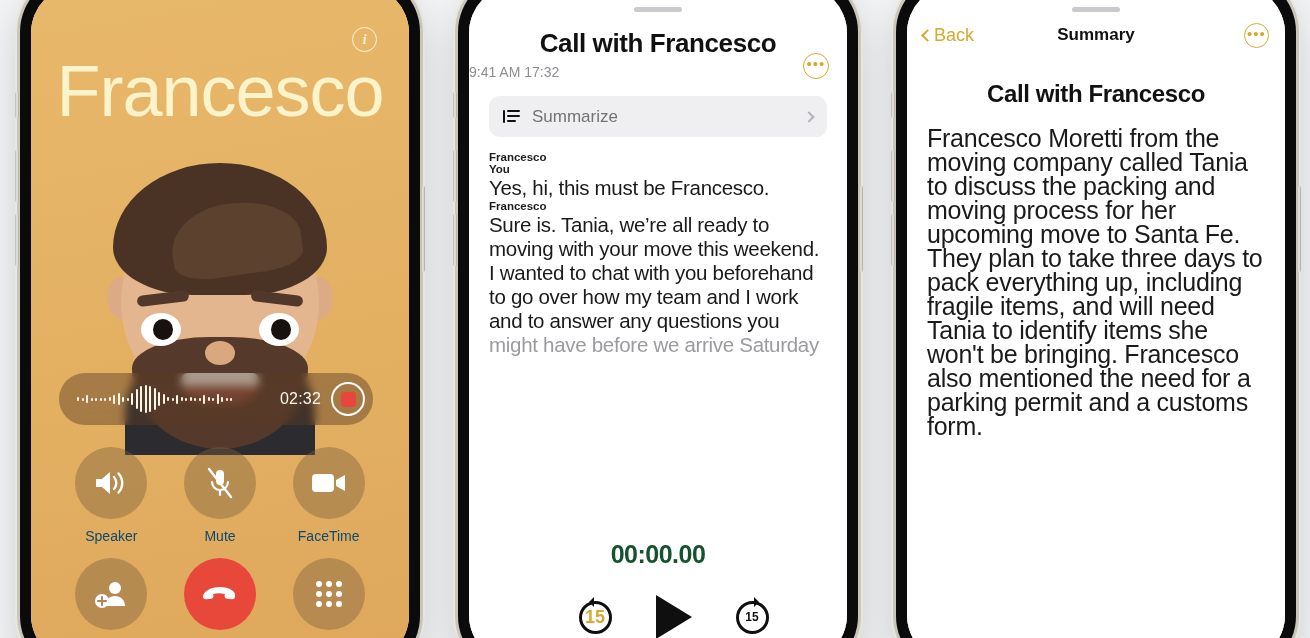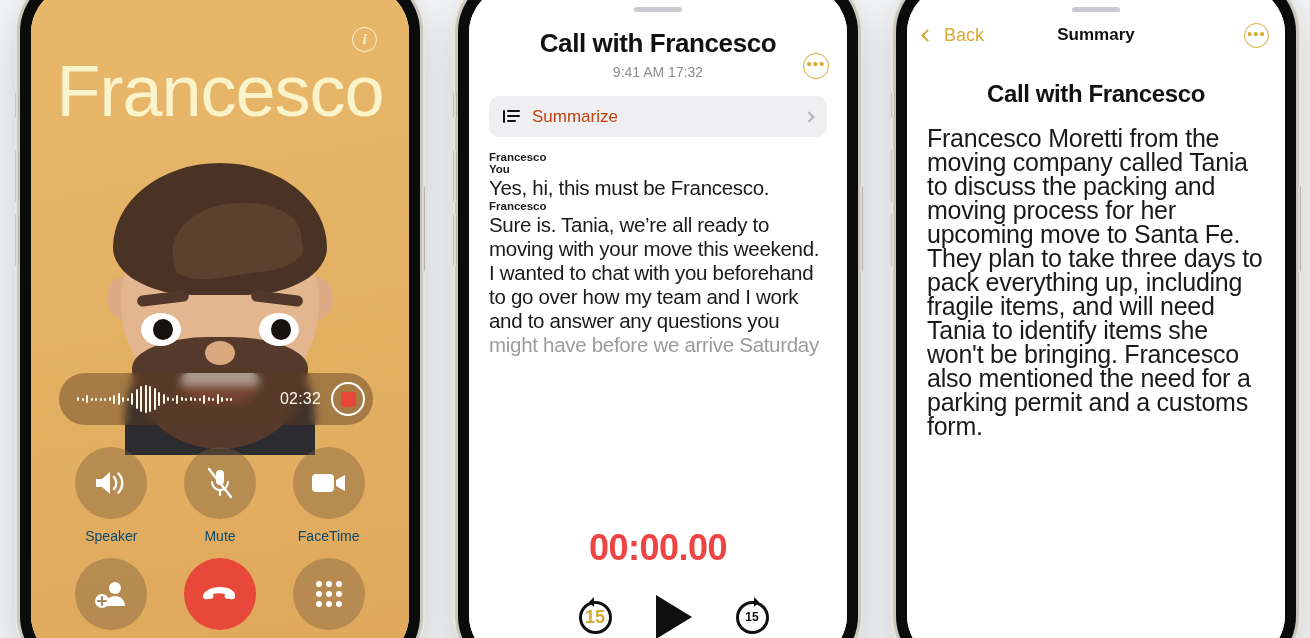--- a/index.html
+++ b/index.html
@@ -104,58 +104,58 @@
 
   
   #p2{ left:458px; width:400px; height:700px; }
   .sheet-back{ position:absolute; inset:0; background:#9e9e9e; }
   .sheet{
     position:absolute; left:0; right:0; top:14px; bottom:0;
     background:#fff; border-radius:18px 18px 0 0; overflow:hidden;
   }
   .grabber{ width:48px; height:5px; background:#c9c9ce; border-radius:3px; margin:8px auto 0; }
   .sheet-title{ text-align:center; font-size:26px; font-weight:700; color:#111; margin-top:16px; letter-spacing:-.4px; }
-  .sheet-sub{ text-align:center; font-size:14px; color:#8d8d92; margin-top:5px; }
+  .sheet-sub{ font-size:14px; color:#8d8d92; margin-top:5px; }
   .dots-btn{
     position:absolute; right:18px; top:54px; width:26px; height:26px; border-radius:50%;
     border:1.8px solid #d6a930; color:#d6a930; display:flex; align-items:center; justify-content:center;
     font-size:15px; line-height:0; letter-spacing:1px; padding-bottom:4px;
   }
   .summarize{
     margin:16px 20px 0; height:41px; background:#efeff1; border-radius:11px;
     display:flex; align-items:center; padding:0 14px; gap:12px;
   }
   .sum-ic{ width:17px; height:16px; position:relative; flex:none; }
   .sum-ic i{ position:absolute; left:4px; height:2px; background:#111; border-radius:1px; }
   .sum-ic b{ position:absolute; left:0; top:1px; width:2px; height:13px; background:#111; border-radius:1px; }
-  .sum-lab{ flex:1; font-size:17px; color:#c2410c; }
+  .sum-lab{ flex:1; font-size:17px; color:#737373; }
   .chev{ width:8px; height:8px; border-right:2px solid #b4b4b9; border-top:2px solid #b4b4b9;
          transform:rotate(45deg); flex:none; }
 
   .transcript{ padding:14px 20px 0; }
   .t-spk{ font-size:11.5px; font-weight:700; color:#1d1d1f; margin-top:15px; }
   .t-spk:first-child{ margin-top:0; }
   .t-txt{ font-size:20.5px; line-height:24px; color:#1a1a1c; letter-spacing:-.3px; margin-top:1px; }
   .t-txt .dim{ color:#9b9b9f; }
 
   .player{ position:absolute; left:0; right:0; bottom:24px; }
-  .ptime{ text-align:center; font-size:36px; font-weight:700; color:#ef4444; letter-spacing:-.5px; }
+  .ptime{ text-align:center; font-size:25px; font-weight:700; color:#14532d; letter-spacing:-.5px; }
   .pbtns{ display:flex; align-items:center; justify-content:center; gap:44px; margin-top:26px;padding-left:31px; }
   .skip{ width:33px; height:33px; border-radius:50%; border:3px solid #0f0f10; position:relative;
          display:flex; align-items:center; justify-content:center; font-size:12px; font-weight:700; color:#0f0f10; }
   .skip .arw{ position:absolute; top:-7px; width:0; height:0; border:5px solid transparent; }
   .skip.back .arw{ left:2px; border-right-color:#0f0f10; }
   .skip.fwd .arw{ right:2px; border-left-color:#0f0f10; }
   .play{ width:0; height:0; border-left:36px solid #0f0f10; border-top:22px solid transparent;
          border-bottom:22px solid transparent; }
 
   
   #p3{ left:896px; width:400px; height:700px; }
   .nav{ position:relative; height:46px; display:flex; align-items:center; padding:0 16px; }
-  .back{ display:flex; align-items:center; gap:12px; color:#d6a930; font-size:18px; }
+  .back{ display:flex; align-items:center; gap:2px; color:#d6a930; font-size:18px; }
   .back .bk-chev{ width:9px; height:9px; border-left:2.6px solid #d6a930; border-bottom:2.6px solid #d6a930;
                   transform:rotate(45deg); }
   .nav-title{ position:absolute; left:0; right:0; text-align:center; font-size:17px; font-weight:700; color:#111; }
   .dots-btn2{ position:absolute; right:16px; top:11px; width:25px; height:25px; border-radius:50%;
     border:1.8px solid #d6a930; color:#d6a930; display:flex; align-items:center; justify-content:center;
     font-size:15px; line-height:0; letter-spacing:1px; padding-bottom:4px; }
   .sum-title{ text-align:center; font-size:24px; font-weight:700; color:#111; margin-top:22px; letter-spacing:-.4px; }
   .sum-body{ padding:18px 20px 0; font-size:25px; line-height:24px; color:#1a1a1c; letter-spacing:-.25px; }
 </style>
 </head>

